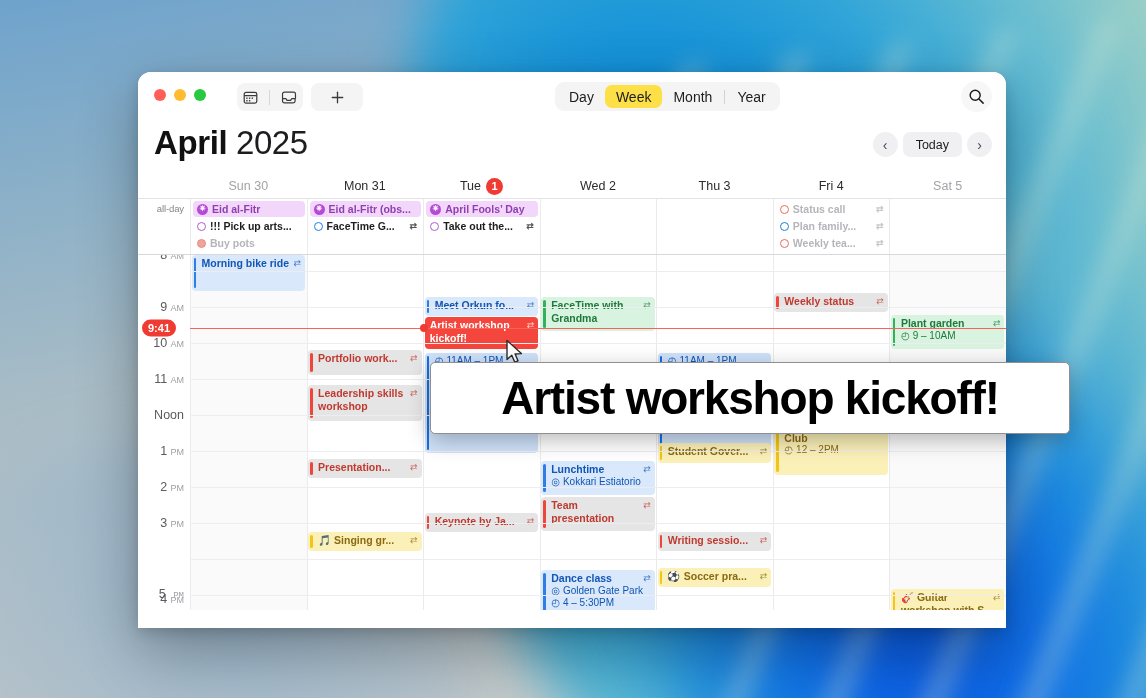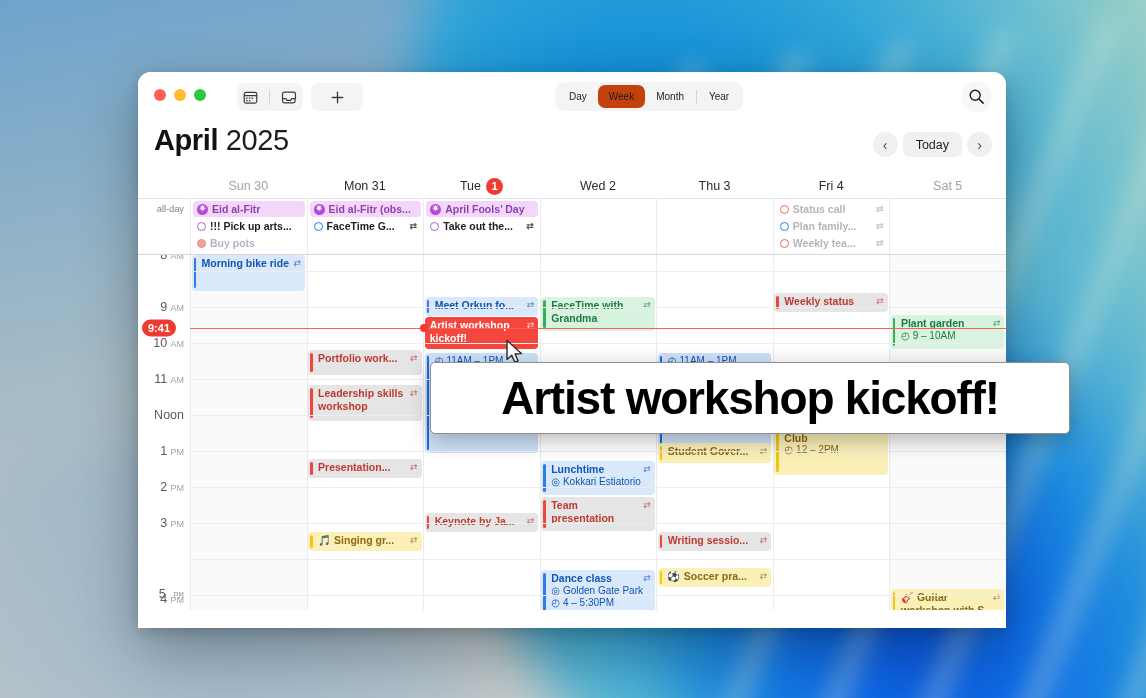--- a/index.html
+++ b/index.html
@@ -77,35 +77,35 @@
   .pill-add { position:absolute; left:173px; width:52px; justify-content:center; }
   .tb-icon { display:flex; align-items:center; justify-content:center; cursor:default; }
   .vsep { width:1px; height:15px; background:#d6d6da; }
 
   .viewseg {
     position:absolute; left:417px; top:10px;
     height:29px; background:#f4f4f5; border-radius:9px;
     display:flex; align-items:center; padding:0 3px; gap:0;
   }
   .vseg-btn {
-    font-size:10px; color:#1d1d1f; padding:0 11px; height:23px;
+    font-size:14px; color:#1d1d1f; padding:0 11px; height:23px;
     display:flex; align-items:center; border-radius:7px; white-space:nowrap;
   }
-  .vseg-btn.active { background:#c2410c; font-weight:500; }
+  .vseg-btn.active { background:#fde047; font-weight:500; }
   .vseg-div { width:1px; height:14px; background:#d2d2d6; margin:0 1px; }
 
   .search-btn {
     position:absolute; right:14px; top:9px; width:31px; height:31px;
     border-radius:50%; background:#f7f7f8;
     display:flex; align-items:center; justify-content:center;
   }
 
   
   .monthbar { position:relative; height:52px; padding:0 16px; }
-  .monthtitle { position:absolute; left:16px; top:2px; font-size:29px; letter-spacing:-0.4px;text-align:right; }
+  .monthtitle { position:absolute; left:16px; top:2px; font-size:33px; letter-spacing:-0.4px;text-align:right; }
   .monthtitle b { font-weight:700; color:#111; }
   .monthtitle span { font-weight:400; color:#1d1d1f; }
   .navgroup { position:absolute; right:14px; top:10px; display:flex; align-items:center; gap:5px; }
   .navbtn {
     height:25px; background:#f0f0f2; border-radius:7px;
     display:flex; align-items:center; justify-content:center; color:#4a4a4f;
   }
   .navbtn.arrow { width:25px; border-radius:50%; font-size:14px; }
   .navbtn.today { padding:0 13px; font-size:12.5px; color:#1d1d1f; font-weight:500; }
 

